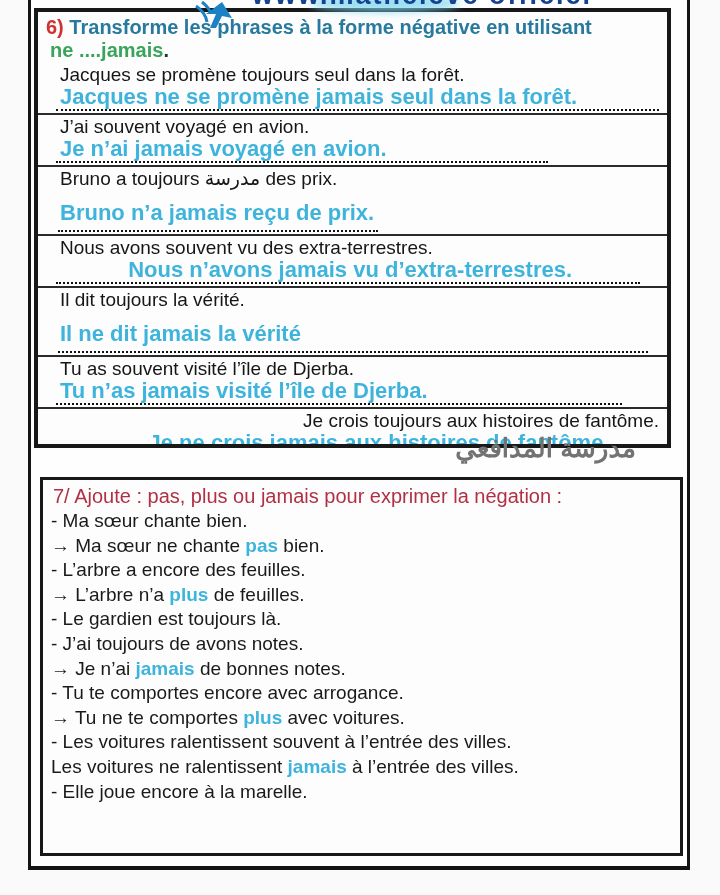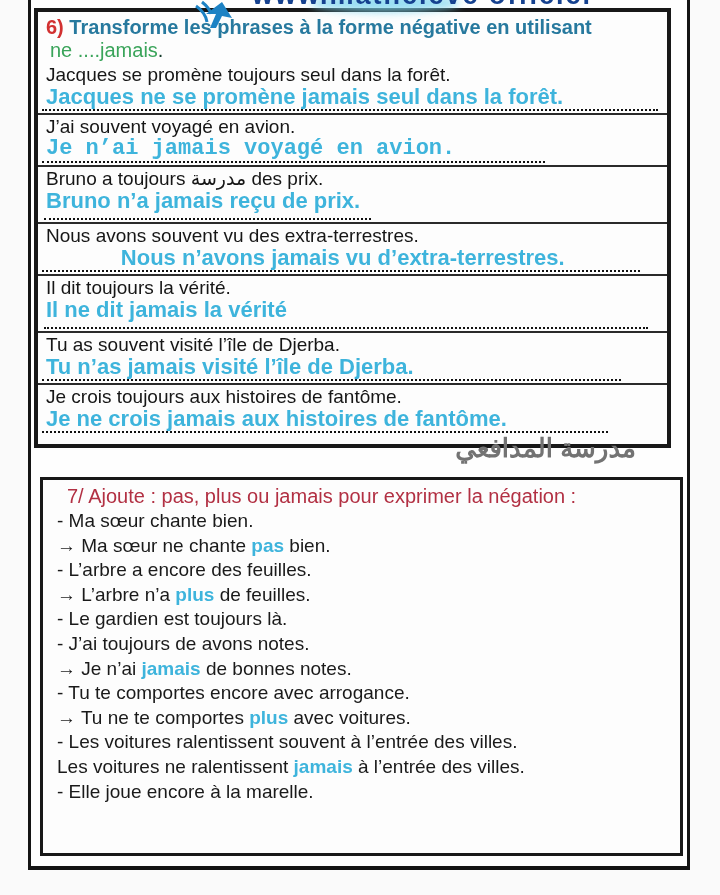--- a/index.html
+++ b/index.html
@@ -13,40 +13,40 @@
   .wm-glow{position:absolute;left:120px;top:-6px;width:150px;height:18px;background:#7fd6ef;
         border-radius:50%;filter:blur(4px);opacity:.8;}
   .wm-text{position:absolute;left:62px;top:-20px;font-size:27px;font-weight:800;
         color:#15418f;letter-spacing:2px;white-space:nowrap;}
   .cursor-wrap{position:absolute;left:2px;top:0;width:58px;height:30px;}
   
   .box{position:absolute;background:#fdfdfd;box-sizing:border-box;}
   .ex6{left:34px;top:8px;width:637px;height:440px;border:4px solid #181818;overflow:hidden;padding:2px 0 0 0;}
   .ex7{left:40px;top:477px;width:643px;height:379px;border:3px solid #181818;overflow:hidden;padding:2px 0;}
   .hdr1{font-size:20px;font-weight:bold;line-height:24px;padding:1px 8px 0 8px;}
-  .hdr2{font-size:20px;font-weight:normal;line-height:23px;padding:0 8px 1px 12px;}
+  .hdr2{font-size:20px;font-weight:bold;line-height:23px;padding:0 8px 1px 12px;}
   .num-red{color:#d23131;}
   .teal{color:#27799e;}
   .green{color:#3aa45a;}
   .dark{color:#143a2a;}
-  .pair{border-bottom:2px solid #2b2b2b;padding:1px 0 2px 0;}
-  .pair:last-child{border-bottom:0;}
+  .pair{border-bottom:2px solid #2b2b2b;padding:1px 0 2px 14px;}
+  .pair:last-child{border-bottom:0;text-align:right;}
   .q{font-size:19px;line-height:22px;color:#161616;padding:0 8px;}
   .a{font-size:22px;line-height:22px;font-weight:bold;color:#3eb4dc;padding:0 0 1px 4px;
      border-bottom:2px dotted #111;box-sizing:border-box;margin-left:4px;}
-  .a.nounder{border-bottom:0;}
+  .a.nounder{border-bottom:0;margin-top:12px;}
   .dotline{height:5px;border-bottom:2px dotted #111;margin-left:6px;}
-  .w100{width:98%;} .w80{width:80%;font-family:Liberation Mono, monospace;} .w52{width:52%;} .w95{width:95%;text-align:center;}
+  .w100{width:98%;} .w80{width:80%;} .w52{width:52%;} .w95{width:95%;text-align:center;}
   .w96{width:96%;} .w92{width:92%;} .w90{width:90%;}
   
   .school{position:absolute;right:84px;top:433px;font-size:26px;font-weight:bold;color:#737373;
           direction:rtl;font-family:Liberation Sans, sans-serif;}
   
-  .ex7-title{font-size:20px;line-height:25px;color:#b23043;padding:2px 10px 0 24px;}
-  .line{font-size:19px;line-height:24.6px;padding:0 14px;color:#1a1a1a;}
+  .ex7-title{font-size:20px;line-height:25px;color:#b23043;padding:2px 10px 0 10px;}
+  .line{font-size:19px;line-height:24.6px;padding:0 8px;color:#1a1a1a;}
   .hl{color:#3eb4dc;font-weight:bold;}
 </style>
 </head>
 <body>
 
 <div class="page">
 
   <div class="outer-frame"></div>
 
   <div class="watermark">

